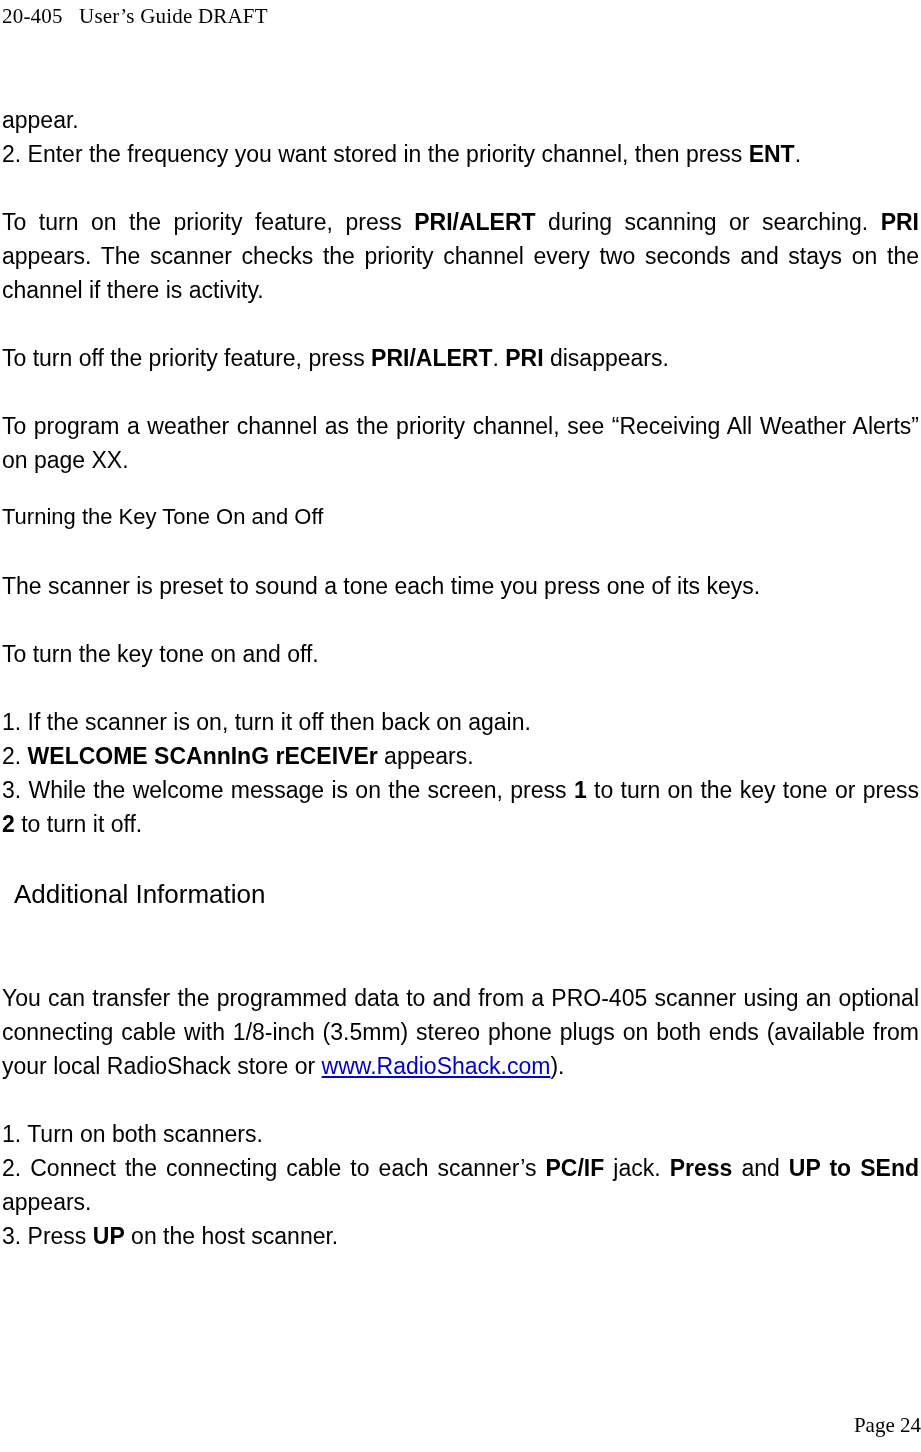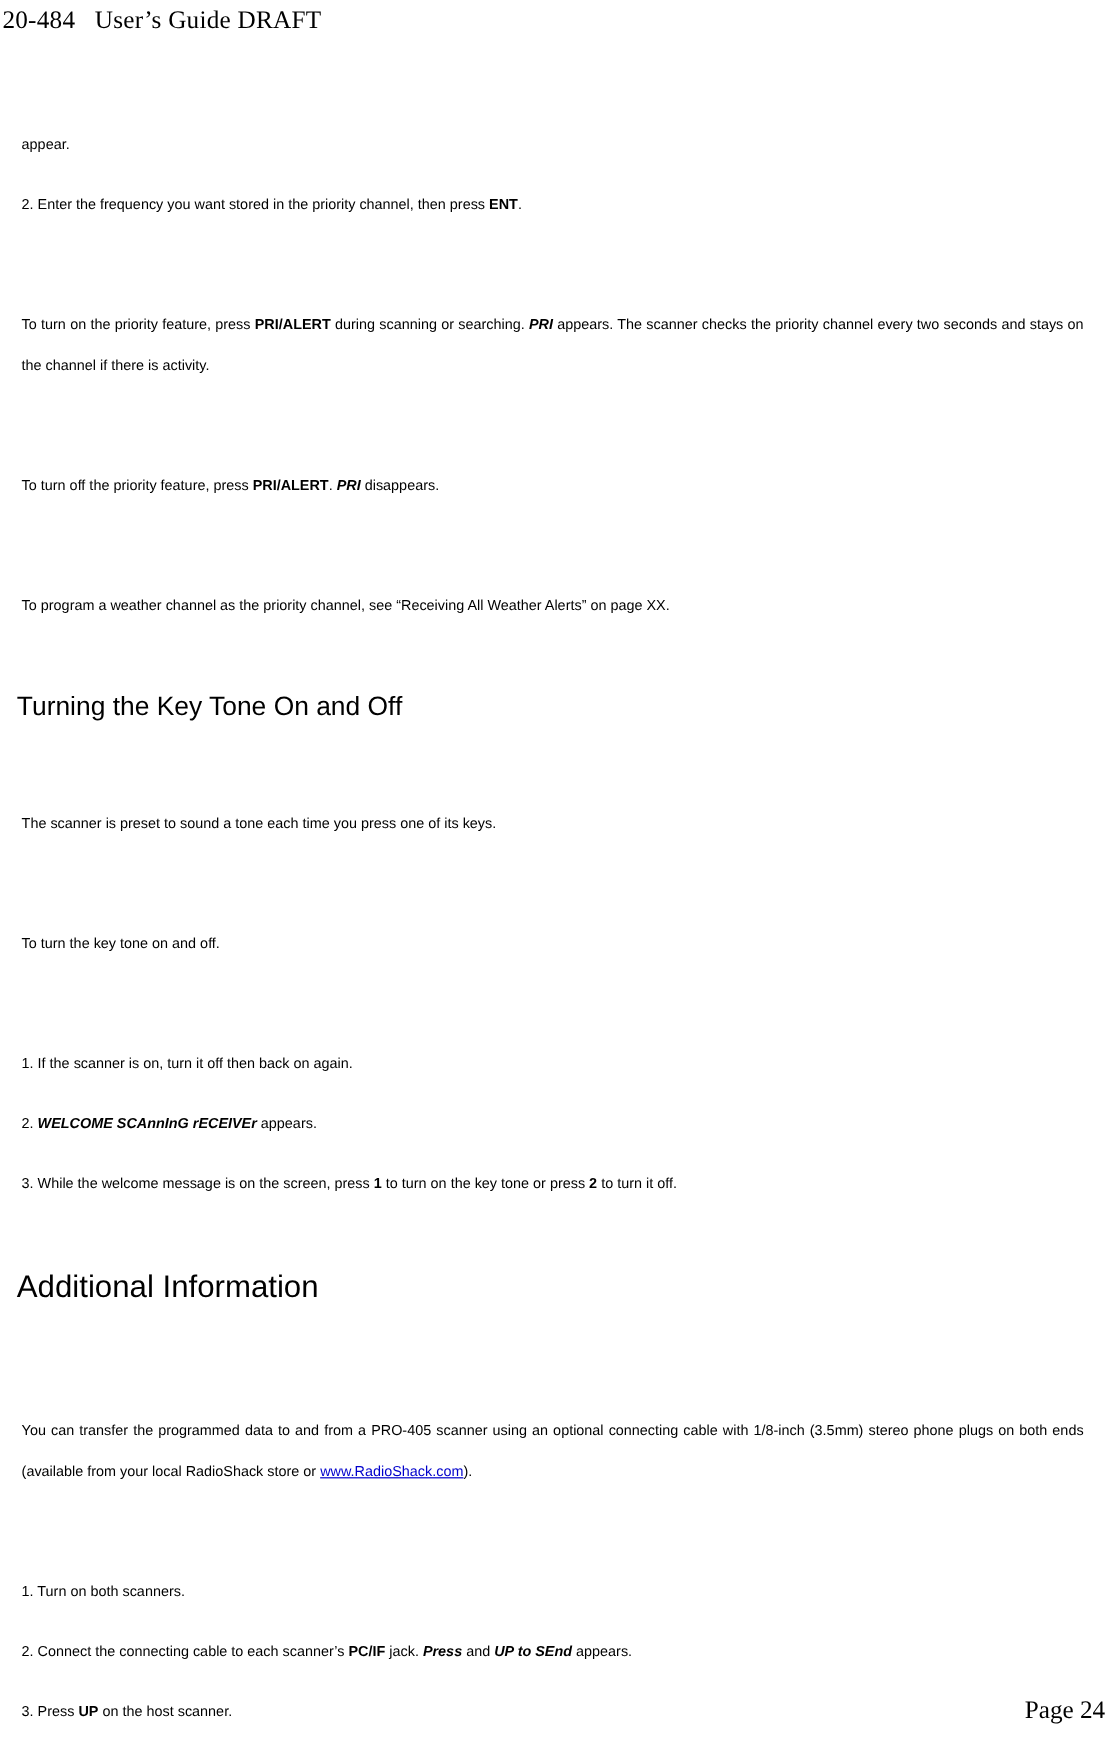--- a/index.html
+++ b/index.html
@@ -31,55 +31,54 @@
   
   .content {
     margin-top: 74px;
     font-family: "Liberation Sans", "DejaVu Sans", sans-serif;
     font-size: 17.2px;
     color: #000000;
     line-height: 1.0;
   }
 
   p.body {
-    margin: 16px;
+    margin: 0;
     text-align: justify;
     text-justify: inter-word;
     line-height: 34px;
-    font-size: 12px;
+    font-size: 23px;
   }
 
   
   .gap { height: 34px; }
   .gap-sm { height: 22px; }
 
   b, strong { font-weight: bold; }
 
   .bi {
     font-weight: bold;
-    font-style: italic;
   }
 
   a.link {
     color: #0000cc;
     text-decoration: underline;
   }
 
   
   h1.h-major {
     margin: 12px;
     font-family: "Liberation Sans", "DejaVu Sans", sans-serif;
     font-weight: normal;
     font-size: 26px;
     line-height: 38px;
     color: #000000;
   }
 
   h2.h-sub {
-    margin: 12px;
+    margin: 0;
     font-family: "Liberation Sans", "DejaVu Sans", sans-serif;
     font-weight: normal;
     font-size: 22px;
     line-height: 36px;
     color: #000000;
   }
 
   
   .footer {
     position: absolute;
@@ -90,21 +89,21 @@
     font-family: "Liberation Serif", "DejaVu Serif", serif;
     font-size: 21px;
     color: #000000;
   }
 </style>
 </head>
 <body>
 
 <div class="page">
 
-  <div class="running-head">20-484   User’s Guide DRAFT</div>
+  <div class="running-head">20-405   User’s Guide DRAFT</div>
 
   <div class="content">
 
     <p class="body"><span>appear.</span></p>
 
     <p class="body"><span>2. Enter the frequency you want stored in the priority channel, then press </span><b>ENT</b><span>.</span></p>
 
     <div class="gap"></div>
 
     <p class="body"><span>To turn on the priority feature, press </span><b>PRI/ALERT</b><span> during scanning or searching. </span><span class="bi">PRI</span><span> appears. The scanner checks the priority channel every two seconds and stays on the channel if there is activity.</span></p>

